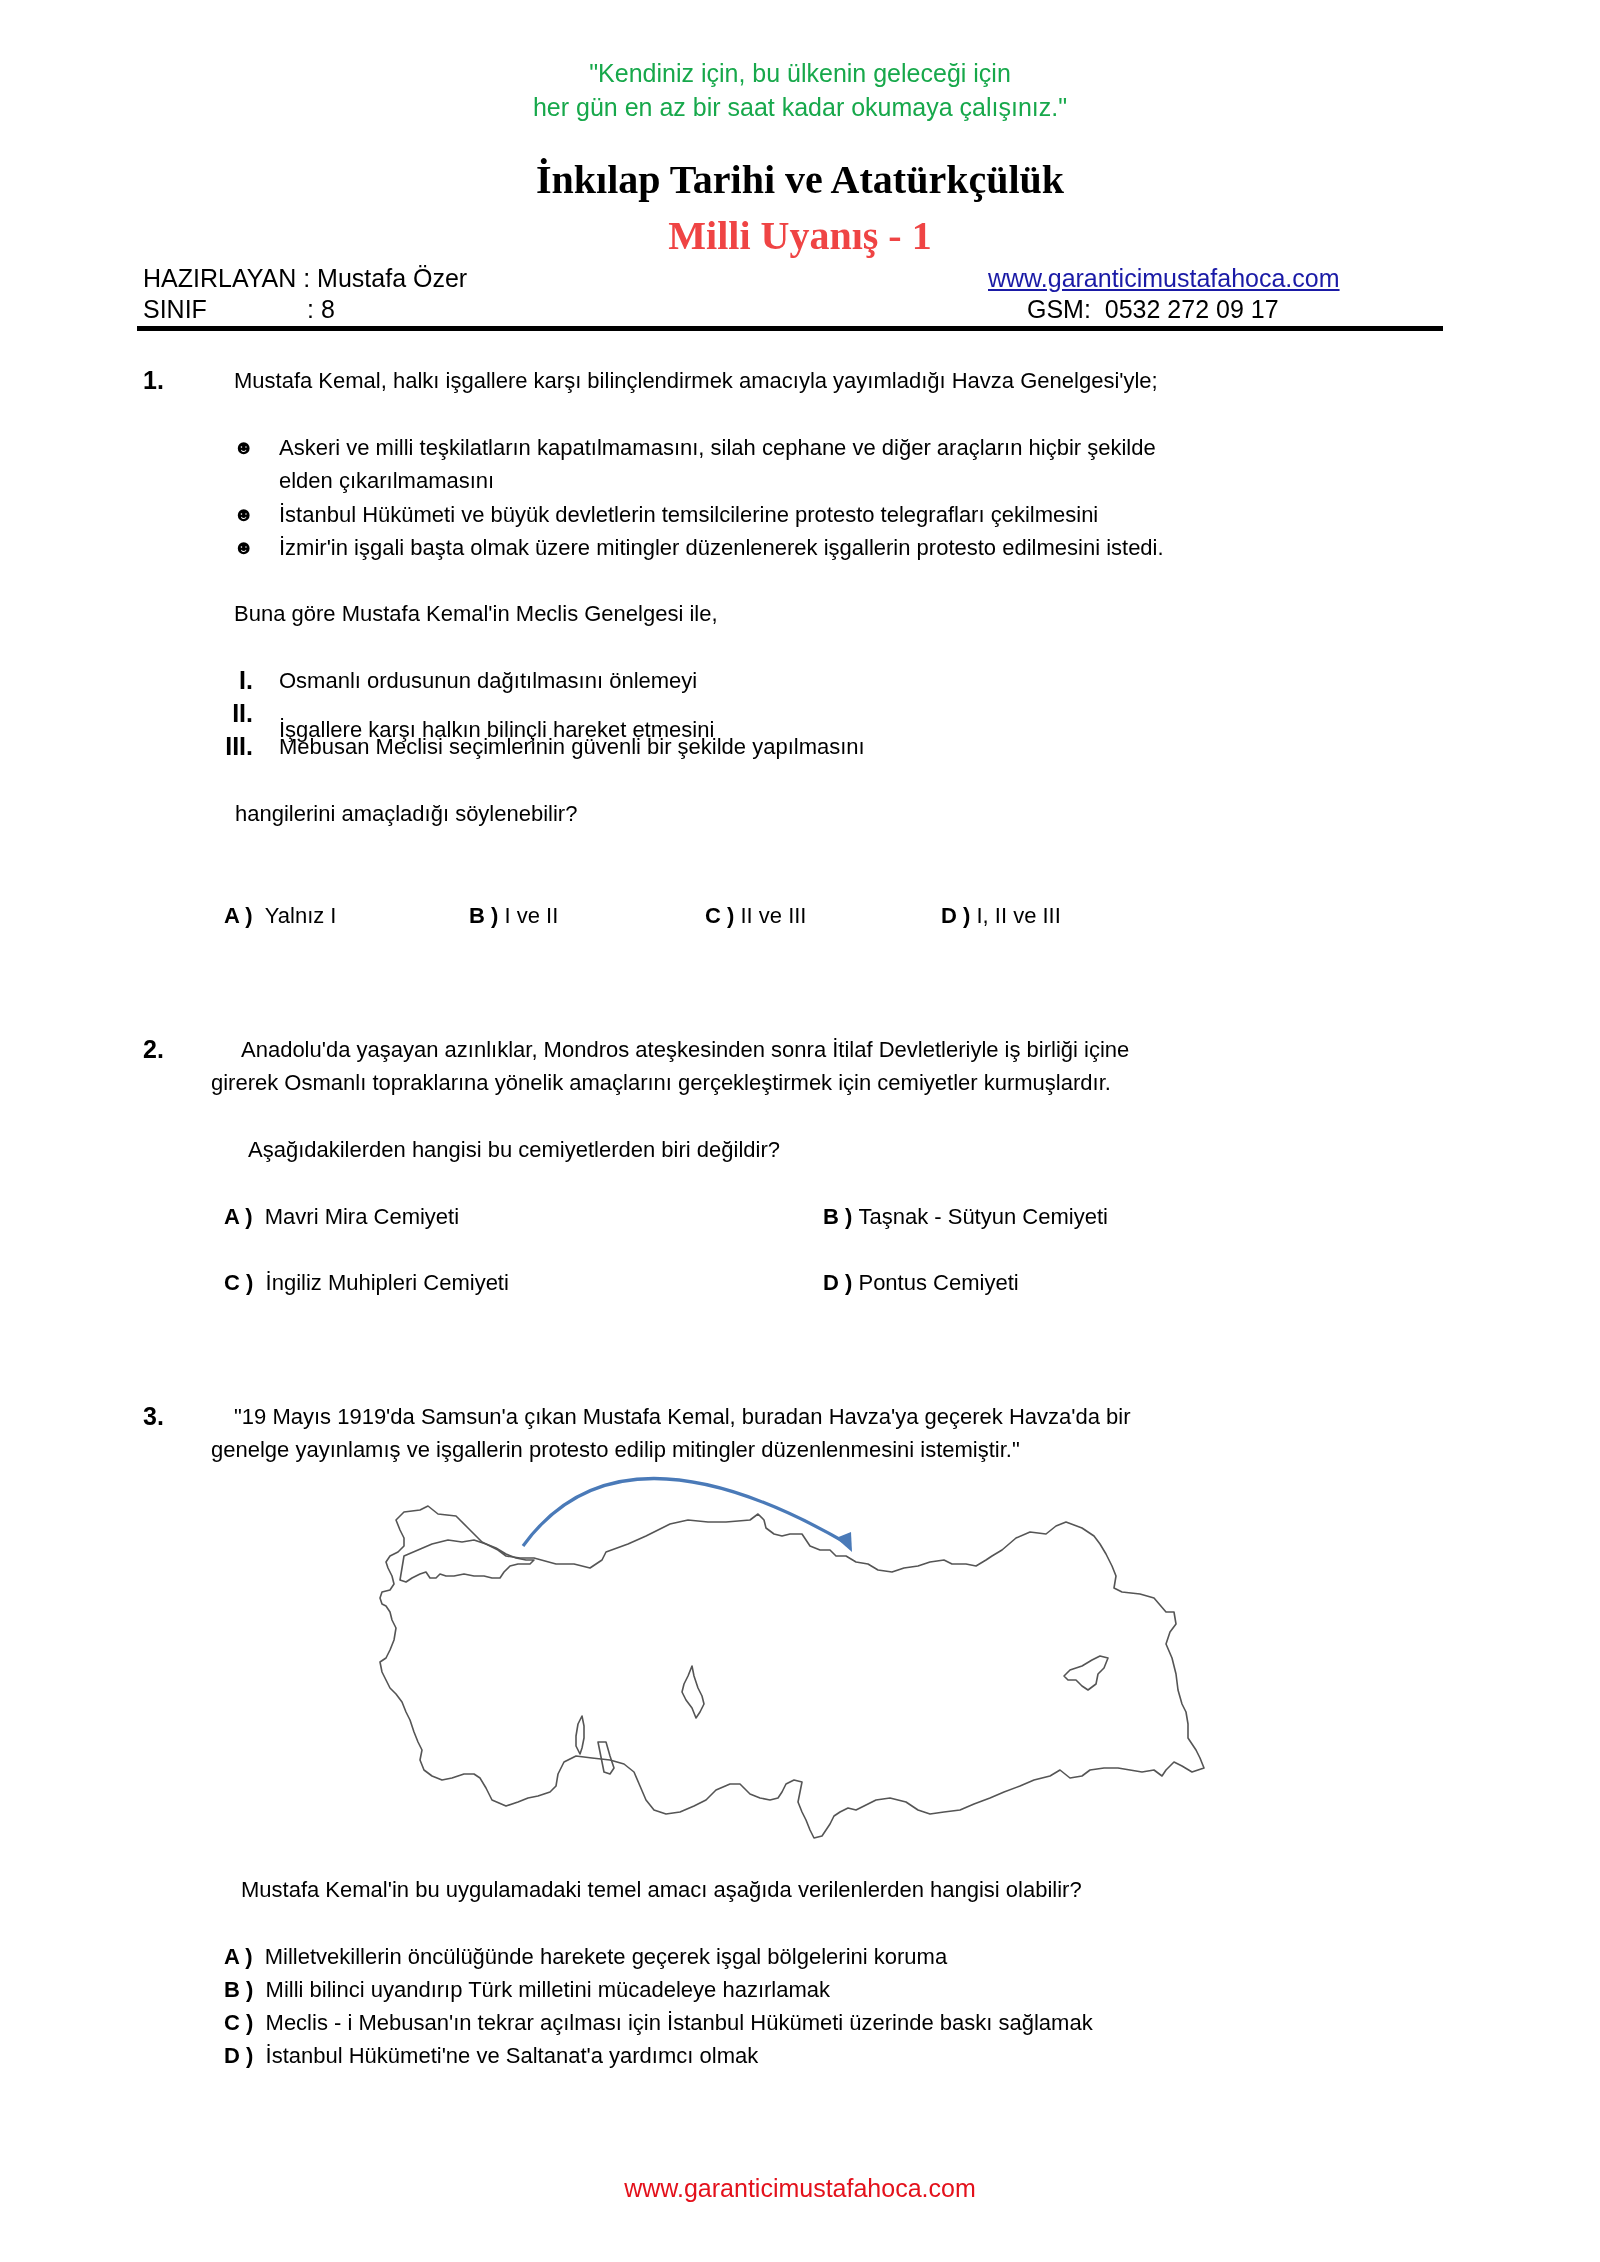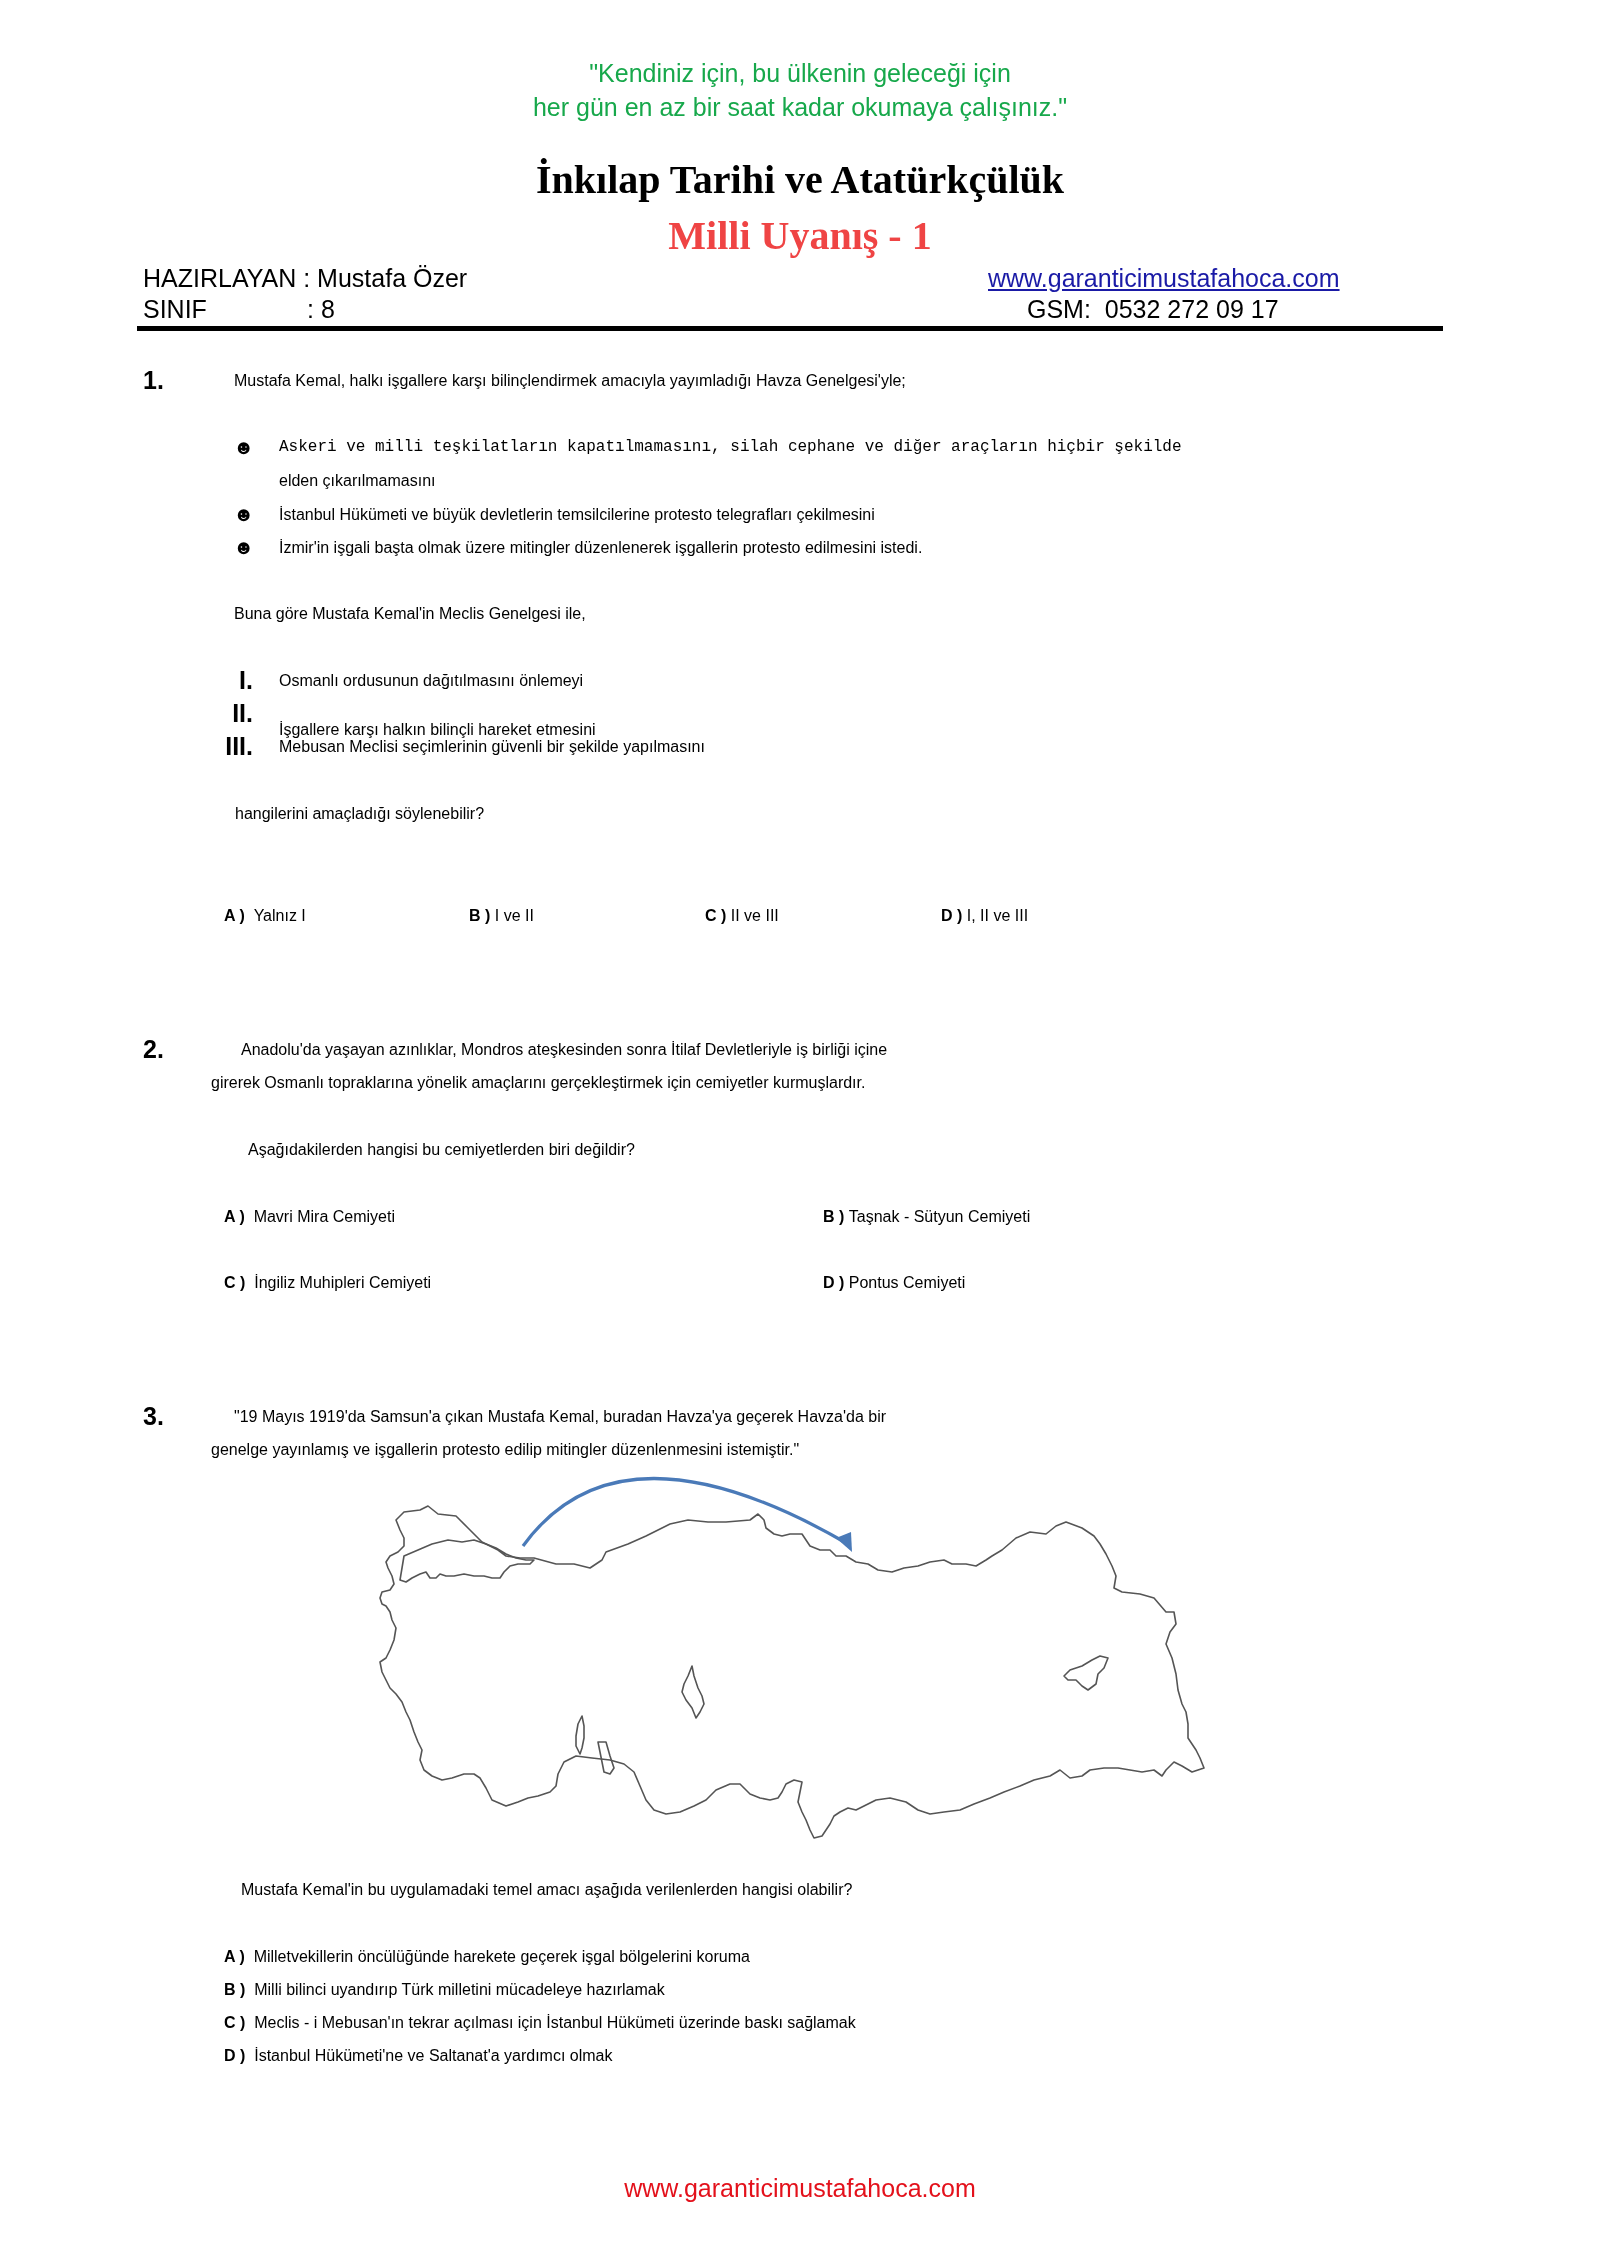--- a/index.html
+++ b/index.html
@@ -6,21 +6,21 @@
     body { width: 1600px; height: 2262px; position: relative; overflow: hidden;
            font-family: "Liberation Sans", sans-serif; color: #000; }
     .abs { position: absolute; }
     .quote { left: 0; width: 1600px; text-align: center; color: #17a84b; font-size: 25px; line-height: 34px; }
     .title { left: 0; width: 1600px; text-align: center; font-family: "Liberation Serif", serif; font-weight: bold; }
     .t1 { top: 148px; font-size: 40px; line-height: 64px; }
     .t2 { top: 212px; font-size: 40px; line-height: 48px; color: #ef4444; }
     .meta { font-size: 25px; line-height: 30px; }
     .link { color: #1a1aa6; text-decoration: underline; }
     .rule { left: 137px; top: 326px; width: 1306px; height: 5px; background: #000; }
-    .txt { font-size: 16px; line-height: 33px; white-space: nowrap; }
+    .txt { font-size: 22px; line-height: 33px; white-space: nowrap; }
     .num { font-weight: bold; font-size: 25px; line-height: 33px; }
     .bullet { font-size: 20px; line-height: 33px; }
     .roman { font-weight: bold; text-align: right; width: 40px; font-size: 25px; line-height: 33px; }
     .opt-l { font-weight: bold; }
     .footer { left: 0; width: 1600px; text-align: center; color: #e3111b; font-size: 25px; line-height: 32px; }
     svg { overflow: visible; }
   </style>
 </head>
 <body>
 
@@ -34,21 +34,21 @@
 <div class="abs meta" style="left:307px; top:294px;">: 8</div>
 <a class="abs meta link" style="left:988px; top:263px;">www.garanticimustafahoca.com</a>
 <div class="abs meta" style="left:1027px; top:294px; white-space:pre;">GSM:  0532 272 09 17</div>
 <div class="abs rule"></div>
 
 <div>
   <div class="abs num" style="left:143px; top:364px;">1.</div>
   <div class="abs txt" style="left:234px; top:364px;">Mustafa Kemal, halkı işgallere karşı bilinçlendirmek amacıyla yayımladığı Havza Genelgesi'yle;</div>
 
   <div class="abs bullet" style="left:233px; top:431px;">☻</div>
-  <div class="abs txt" style="left:279px; top:431px;font-family:Liberation Mono, monospace;">Askeri ve milli teşkilatların kapatılmamasını, silah cephane ve diğer araçların hiçbir şekilde</div>
+  <div class="abs txt" style="left:279px; top:431px;">Askeri ve milli teşkilatların kapatılmamasını, silah cephane ve diğer araçların hiçbir şekilde</div>
   <div class="abs txt" style="left:279px; top:464px;">elden çıkarılmamasını</div>
   <div class="abs bullet" style="left:233px; top:498px;">☻</div>
   <div class="abs txt" style="left:279px; top:498px;">İstanbul Hükümeti ve büyük devletlerin temsilcilerine protesto telegrafları çekilmesini</div>
   <div class="abs bullet" style="left:233px; top:531px;">☻</div>
   <div class="abs txt" style="left:279px; top:531px;">İzmir'in işgali başta olmak üzere mitingler düzenlenerek işgallerin protesto edilmesini istedi.</div>
 
   <div class="abs txt" style="left:234px; top:597px;">Buna göre Mustafa Kemal'in Meclis Genelgesi ile,</div>
 
   <div class="abs roman" style="left:213px; top:664px;">I.</div>
   <div class="abs txt" style="left:279px; top:664px;">Osmanlı ordusunun dağıtılmasını önlemeyi</div>

